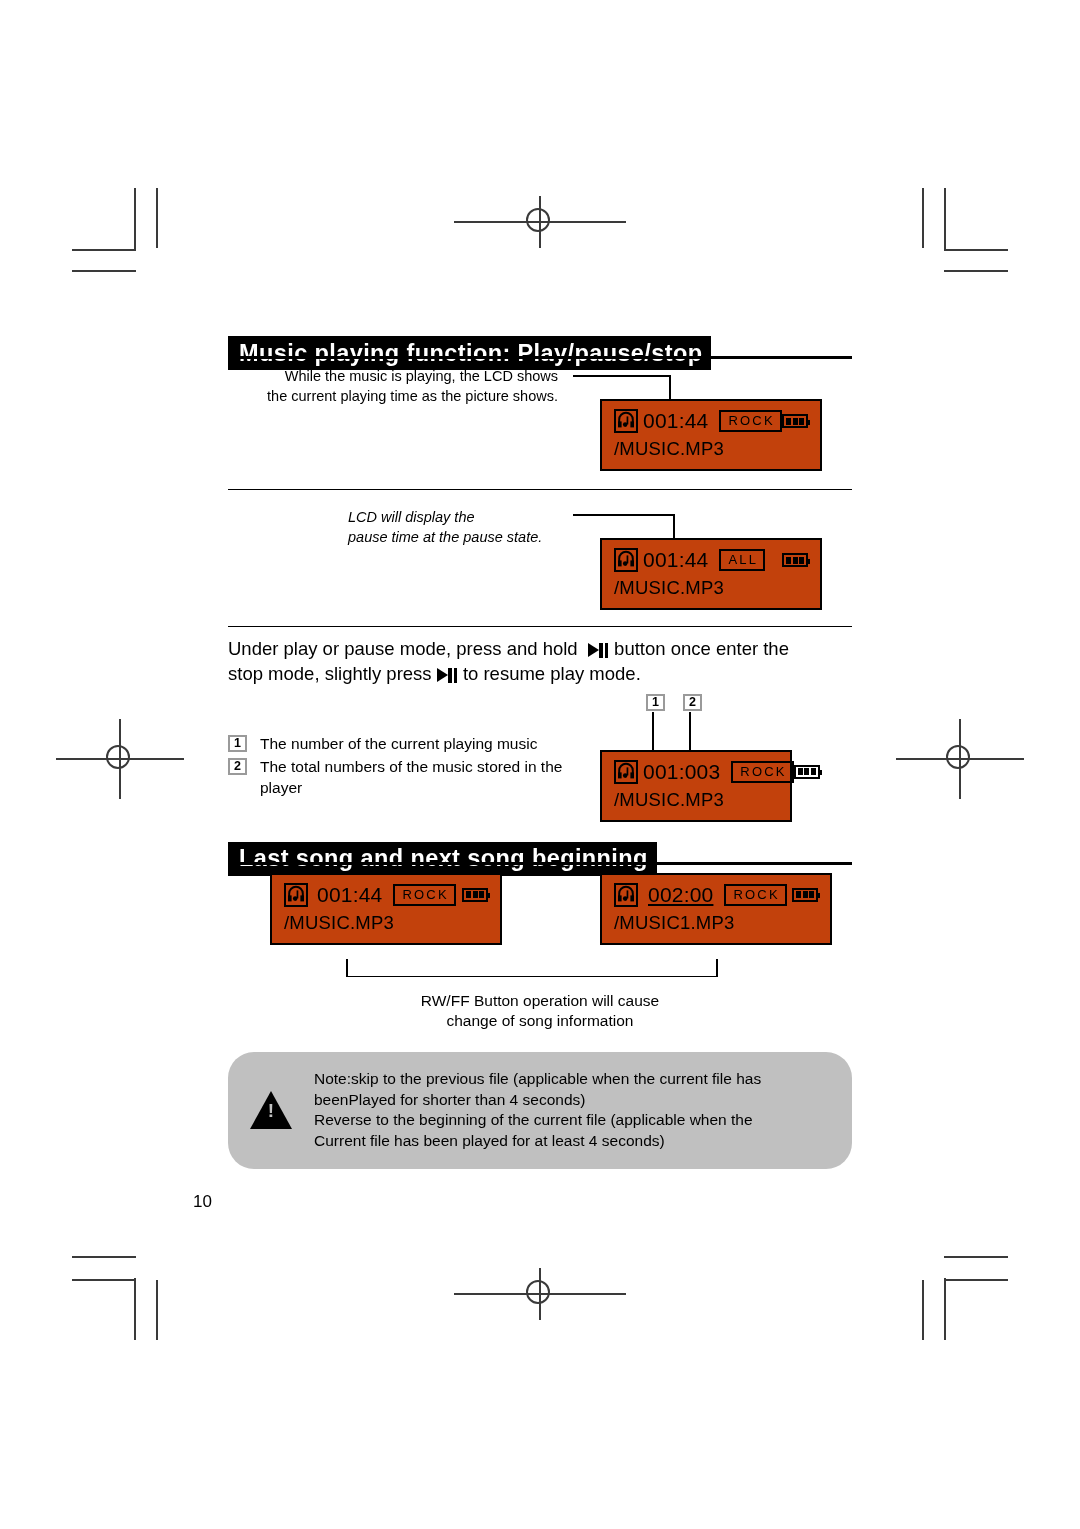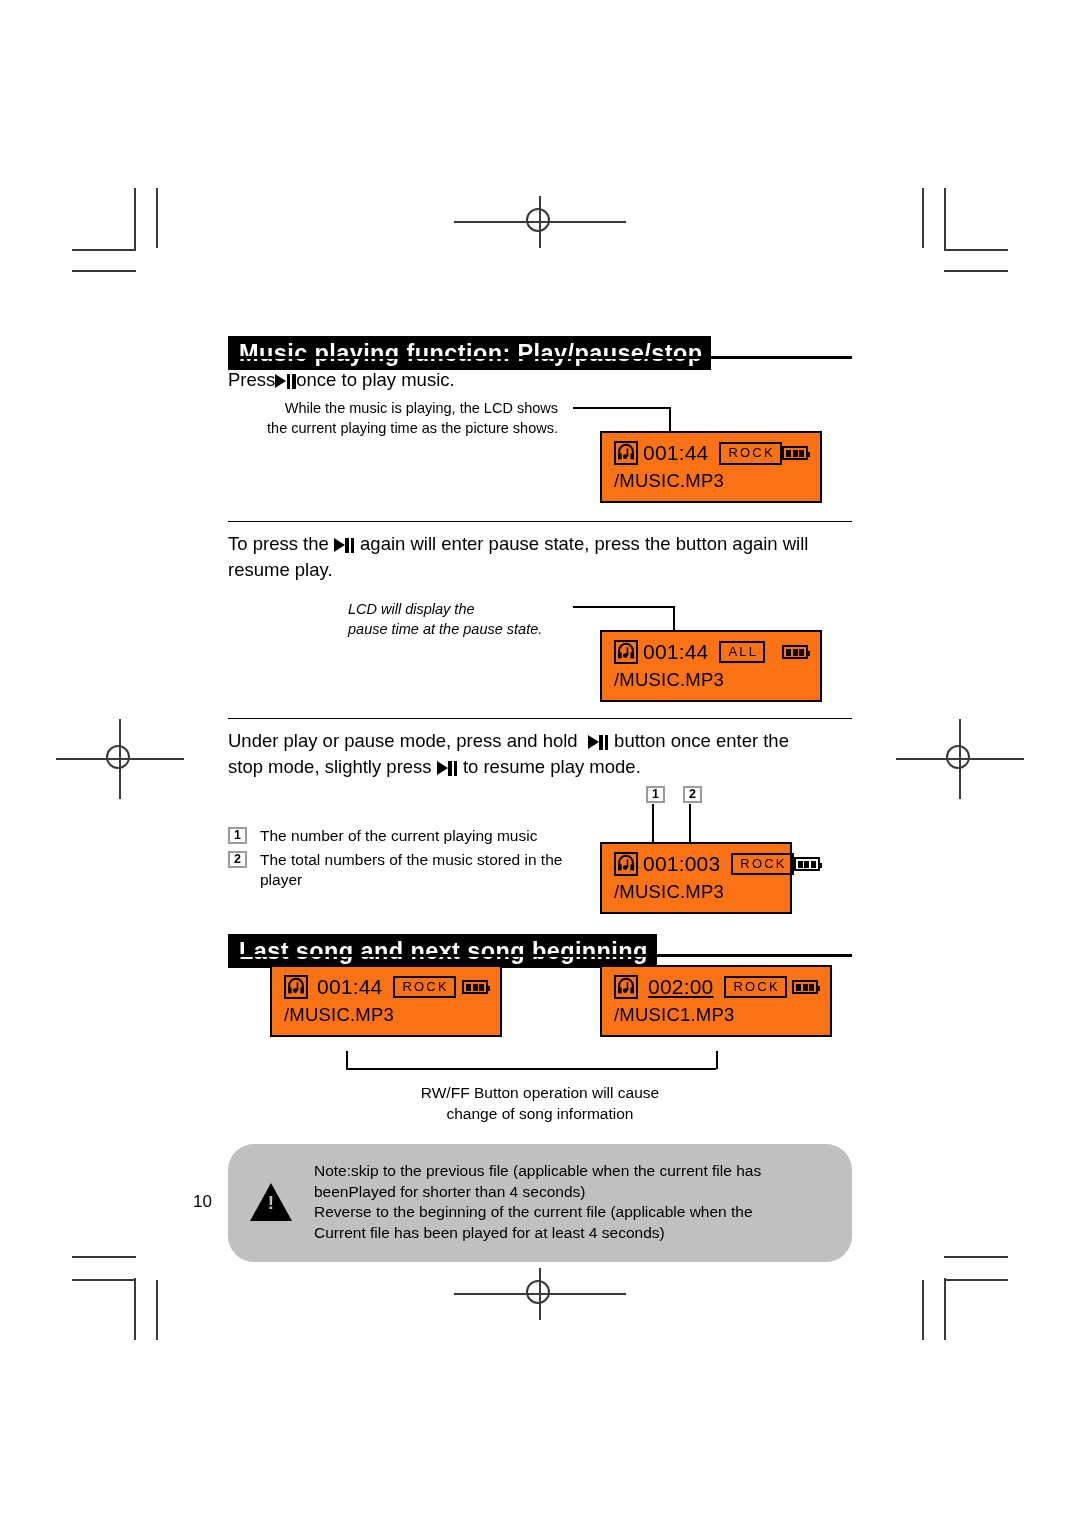--- a/index.html
+++ b/index.html
@@ -124,21 +124,21 @@
   .bars2::after  { left:6px; }
   .barend {
     display:inline-block; width:3.5px; height:15px; background:#000; vertical-align:-2px;
   }
 
   
   .lcd {
     border: 2.5px solid #000;
     box-sizing: border-box;
     padding: 7px 12px 9px 12px;
-    background: #f97316;
+    background: #c2410c;
   }
   .lcd-row1 {
     display: flex;
     align-items: center;
     height: 26px;
   }
   .lcd-time {
     font-size: 21px;
     letter-spacing: 0.2px;
     margin-left: 5px;
@@ -308,23 +308,20 @@
 
 <div class="page">
 
   <div class="section-head">
     <div class="bar">
       <span>Music playing function: Play/pause/stop</span>
     </div>
     <div class="tail"></div>
   </div>
 
-  <div class="para big" style="margin-top:9px;">
-    <span>Press</span><span class="glyph"><span class="tri-r"></span><span class="bars2"></span></span><span>once to play music.</span>
-  </div>
 
   <div style="position:relative;height:118px;">
     <div class="small" style="position:absolute;left:0;top:6px;width:330px;text-align:right;">
       <div>While the music is playing, the LCD shows</div>
       <div>the current playing time as the picture shows.</div>
     </div>
 
     <div class="leader" style="left:345px;top:14px;width:105px;height:36px;">
       <div class="h" style="left:0;top:0;width:96px;"></div>
       <div class="v" style="left:96px;top:0;height:36px;"></div>
@@ -350,26 +347,20 @@
               <i></i>
             </span>
         </span>
       </div>
       <div class="lcd-file">/MUSIC.MP3</div>
     </div>
   </div>
 
   <hr class="hr">
 
-  <div class="para big" style="margin-top:10px;">
-    <span>To press the</span>
-    <span class="glyph"><span class="tri-r"></span><span class="bars2"></span></span>
-    <span>again will enter pause state, press the button again will</span><br>
-    <span>resume play.</span>
-  </div>
 
   <div style="position:relative;height:122px;margin-top:4px;">
     <div class="small" style="position:absolute;left:120px;top:14px;width:250px;font-style:italic;">
       <div>LCD will display the</div>
       <div>pause time at the pause state.</div>
     </div>
 
     <div class="leader" style="left:345px;top:20px;width:110px;height:40px;">
       <div class="h" style="left:0;top:0;width:100px;"></div>
       <div class="v" style="left:100px;top:0;height:40px;"></div>

